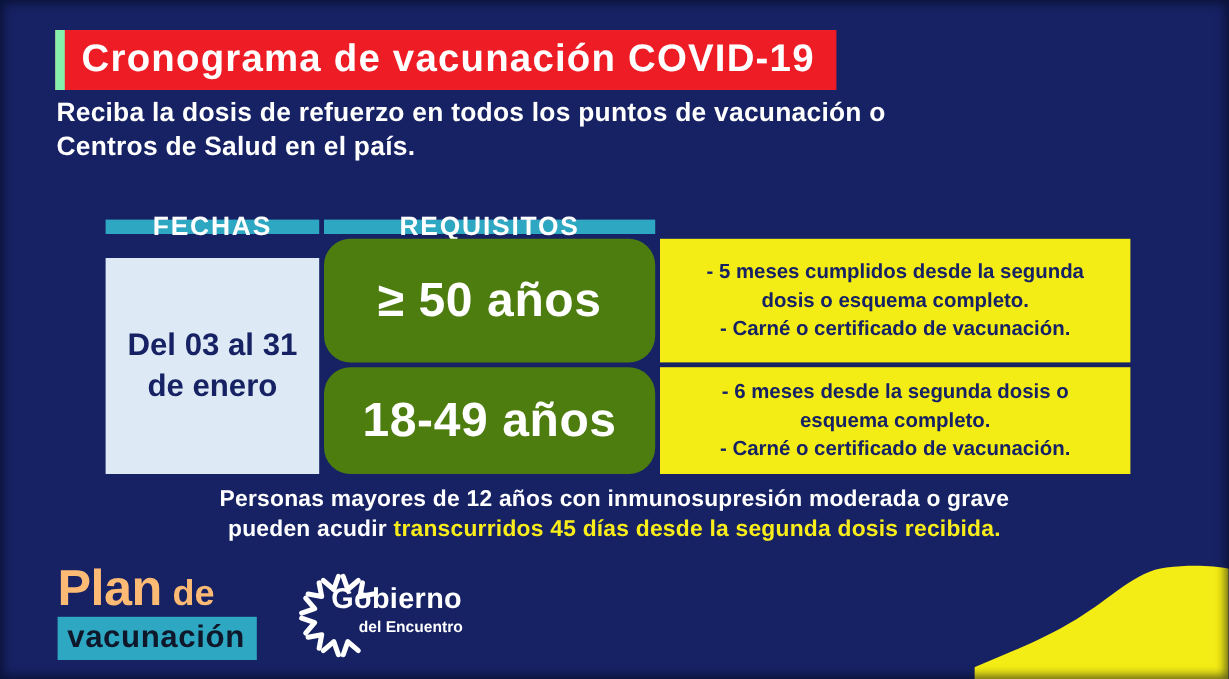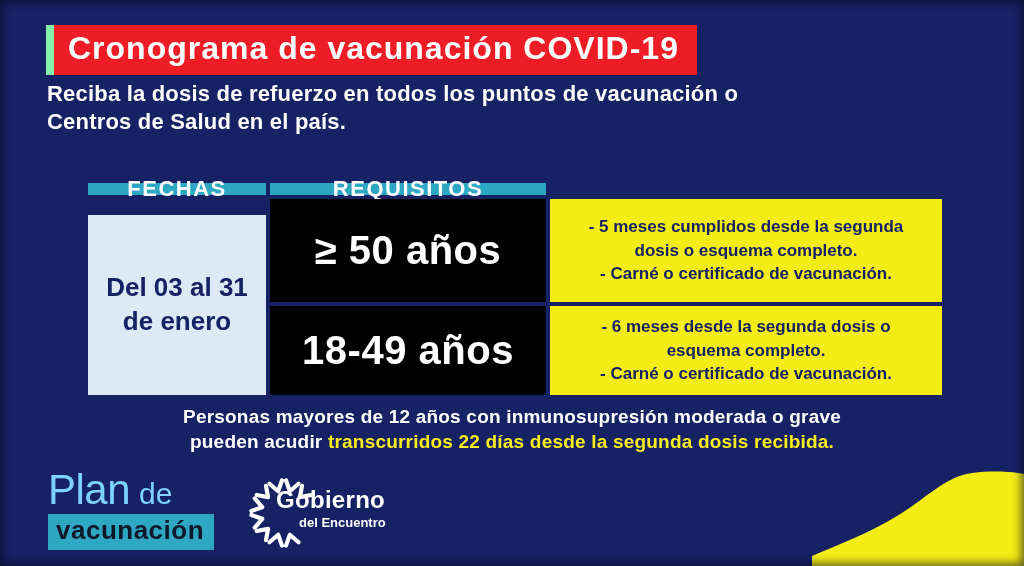--- a/index.html
+++ b/index.html
@@ -73,28 +73,29 @@
     font-weight: 800;
     line-height: 1.3;
     display: flex;
     align-items: center;
     justify-content: center;
     text-align: center;
     padding: 0 12px;
     margin-top: 16px;
   }
   .age-cell {
-    background: #000000;
+    background: #4d7c0f;
     color: #ffffff;
     font-size: 40px;
     font-weight: 800;
     display: flex;
     align-items: center;
     justify-content: center;
     letter-spacing: 0.5px;
+    border-radius: 22px;
   }
   .age-r1 { grid-column: 2; grid-row: 2; }
   .age-r2 { grid-column: 2; grid-row: 3; }
   .req-cell {
     background: #f4ec15;
     color: #162264;
     font-size: 17px;
     font-weight: 800;
     line-height: 1.4;
     display: flex;
@@ -117,21 +118,21 @@
     color: #ffffff;
     font-size: 19px;
     font-weight: 700;
     line-height: 1.3;
     letter-spacing: 0.2px;
   }
   .footnote .hl { color: #f8ec1b; }
 
   
   .plan-logo { position: absolute; left: 48px; top: 469px; }
-  .plan-line { color: #7dd3fc; font-weight: 400; line-height: 1; }
+  .plan-line { color: #fdba74; font-weight: 700; line-height: 1; }
   .plan-word { font-size: 42px; letter-spacing: -0.5px; }
   .de-word   { font-size: 30px; margin-left: 9px; }
   .vac-strip {
     display: inline-block;
     margin-top: 3px;
     background: #2ea8c2;
     color: #0f172a;
     font-size: 26px;
     font-weight: 800;
     padding: 1px 10px 4px 8px;
@@ -186,21 +187,21 @@
     <div class="req-cell req-r2">
       <div>- 6 meses desde la segunda dosis o esquema completo.</div>
       <div>- Carné o certificado de vacunación.</div>
     </div>
   </div>
 
   <div class="footnote">
     <div>Personas mayores de 12 años con inmunosupresión moderada o grave</div>
     <div>
       <span>pueden acudir</span>
-      <span class="hl">transcurridos 22 días desde la segunda dosis recibida.</span>
+      <span class="hl">transcurridos 45 días desde la segunda dosis recibida.</span>
     </div>
   </div>
 
   <div class="plan-logo">
     <div class="plan-line">
       <span class="plan-word">Plan</span><span class="de-word">de</span>
     </div>
     <div class="vac-strip">vacunación</div>
   </div>
 

